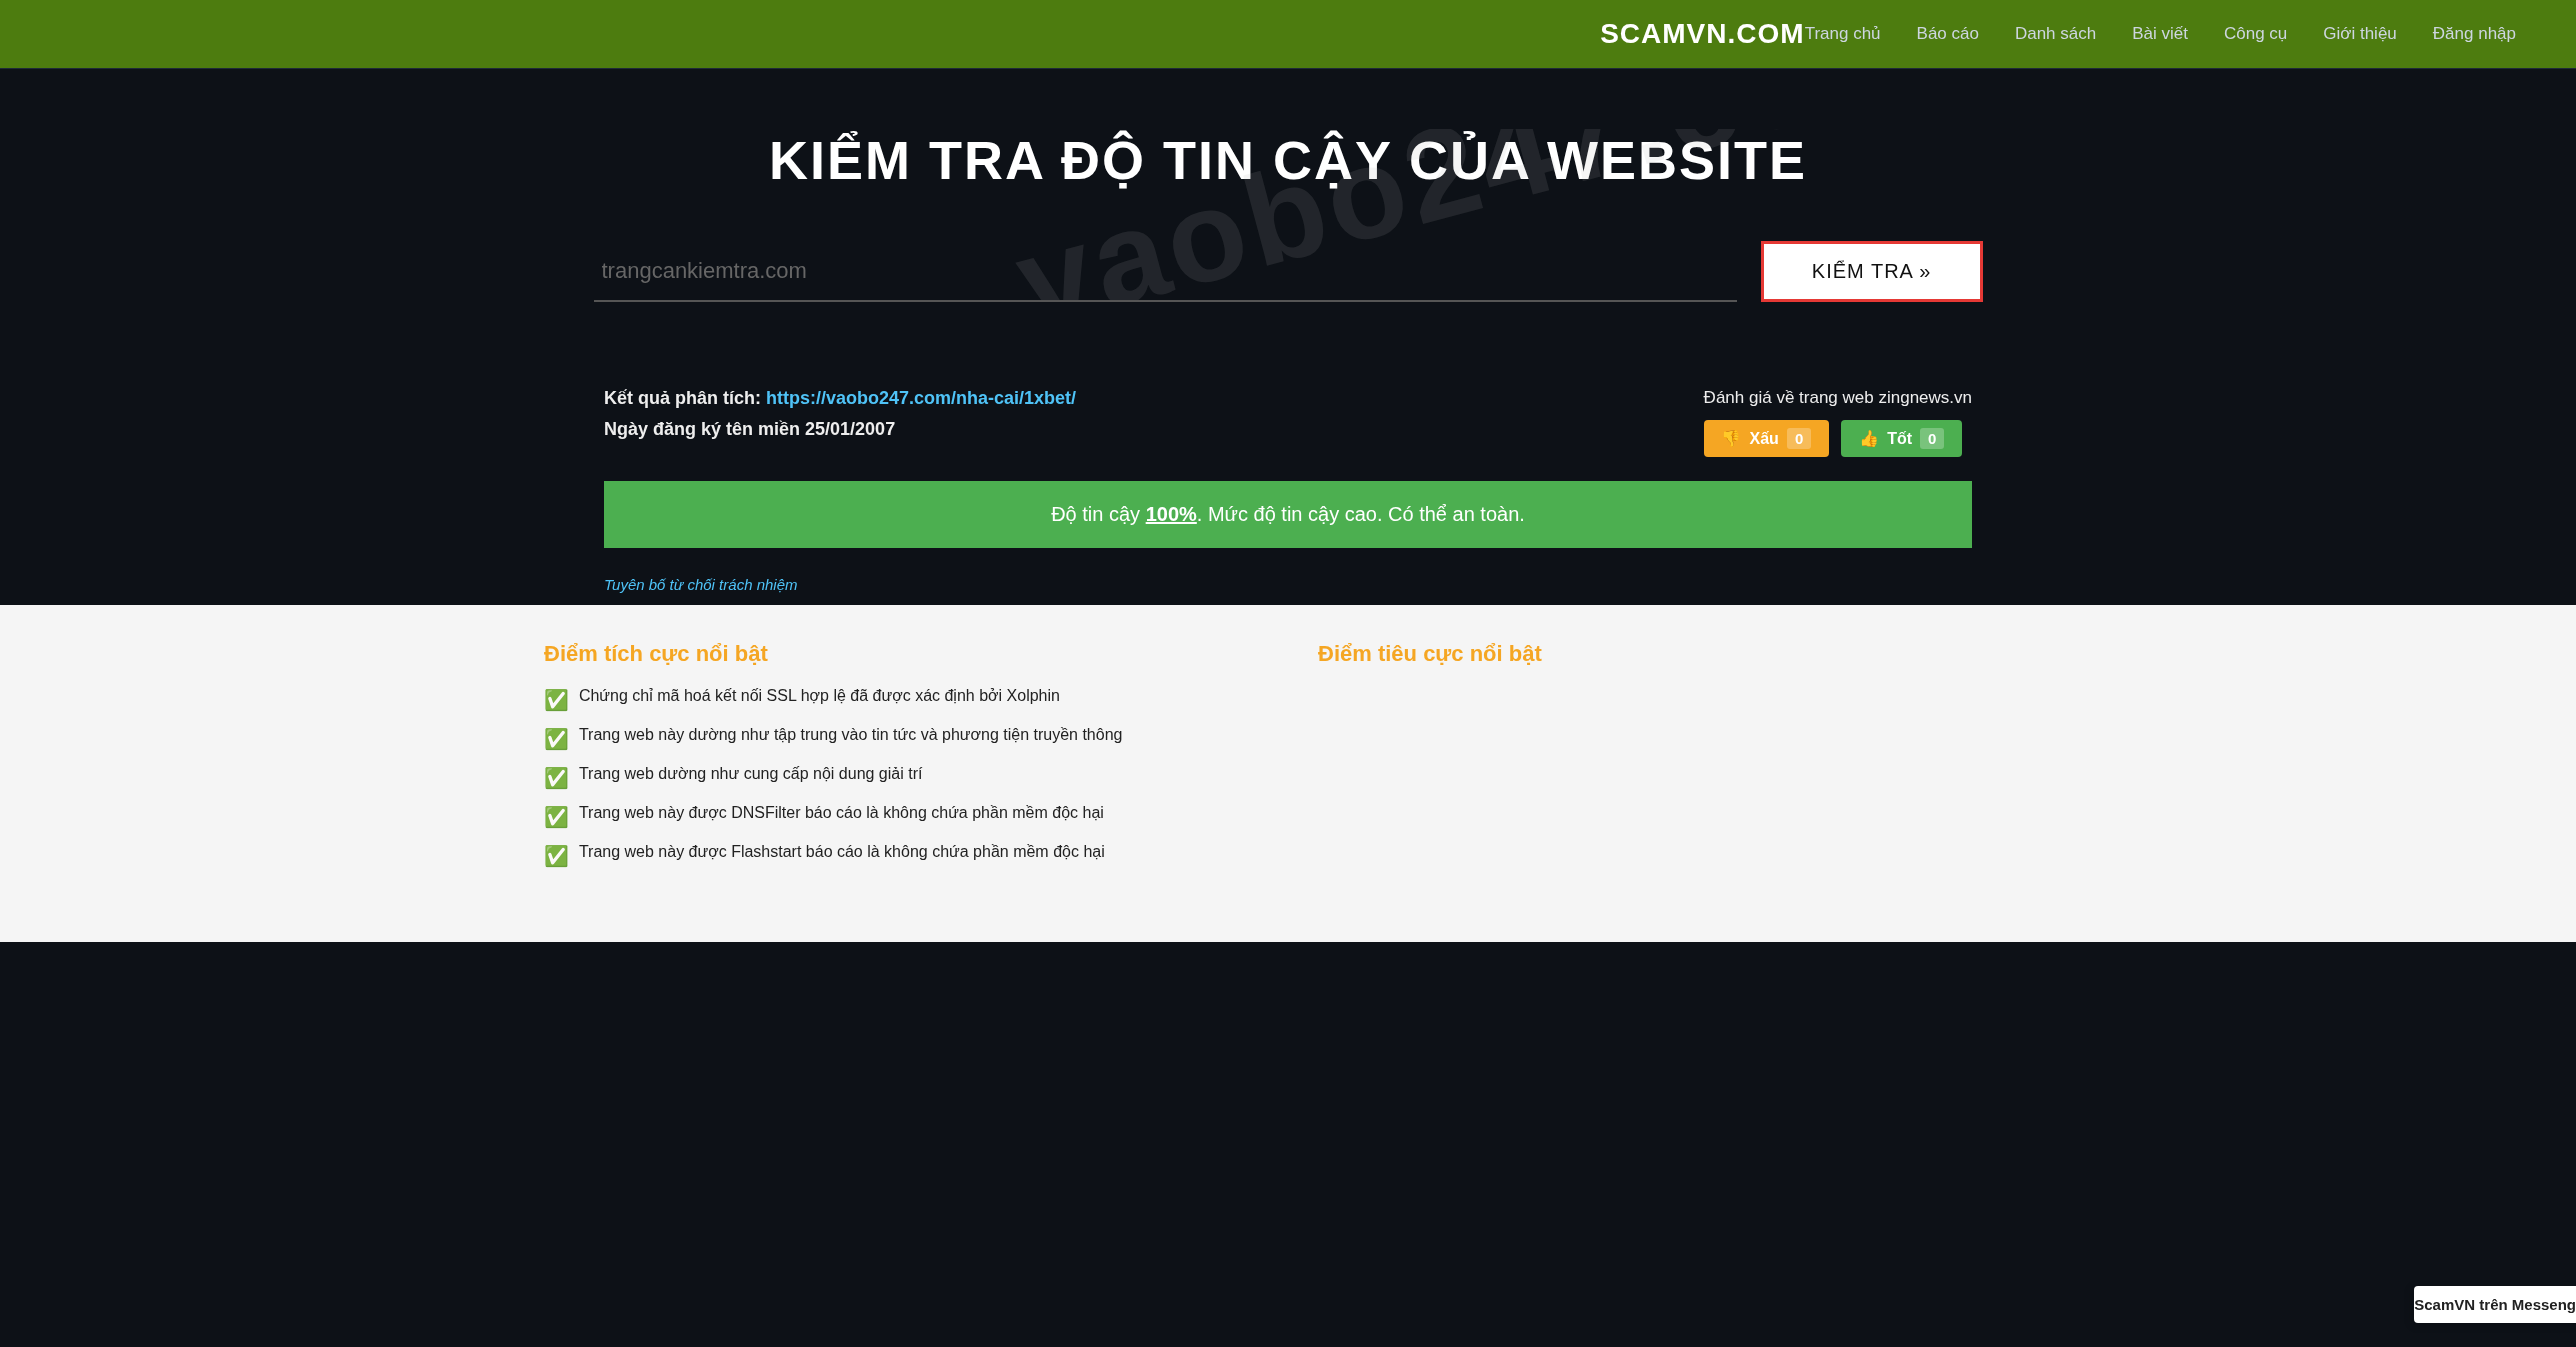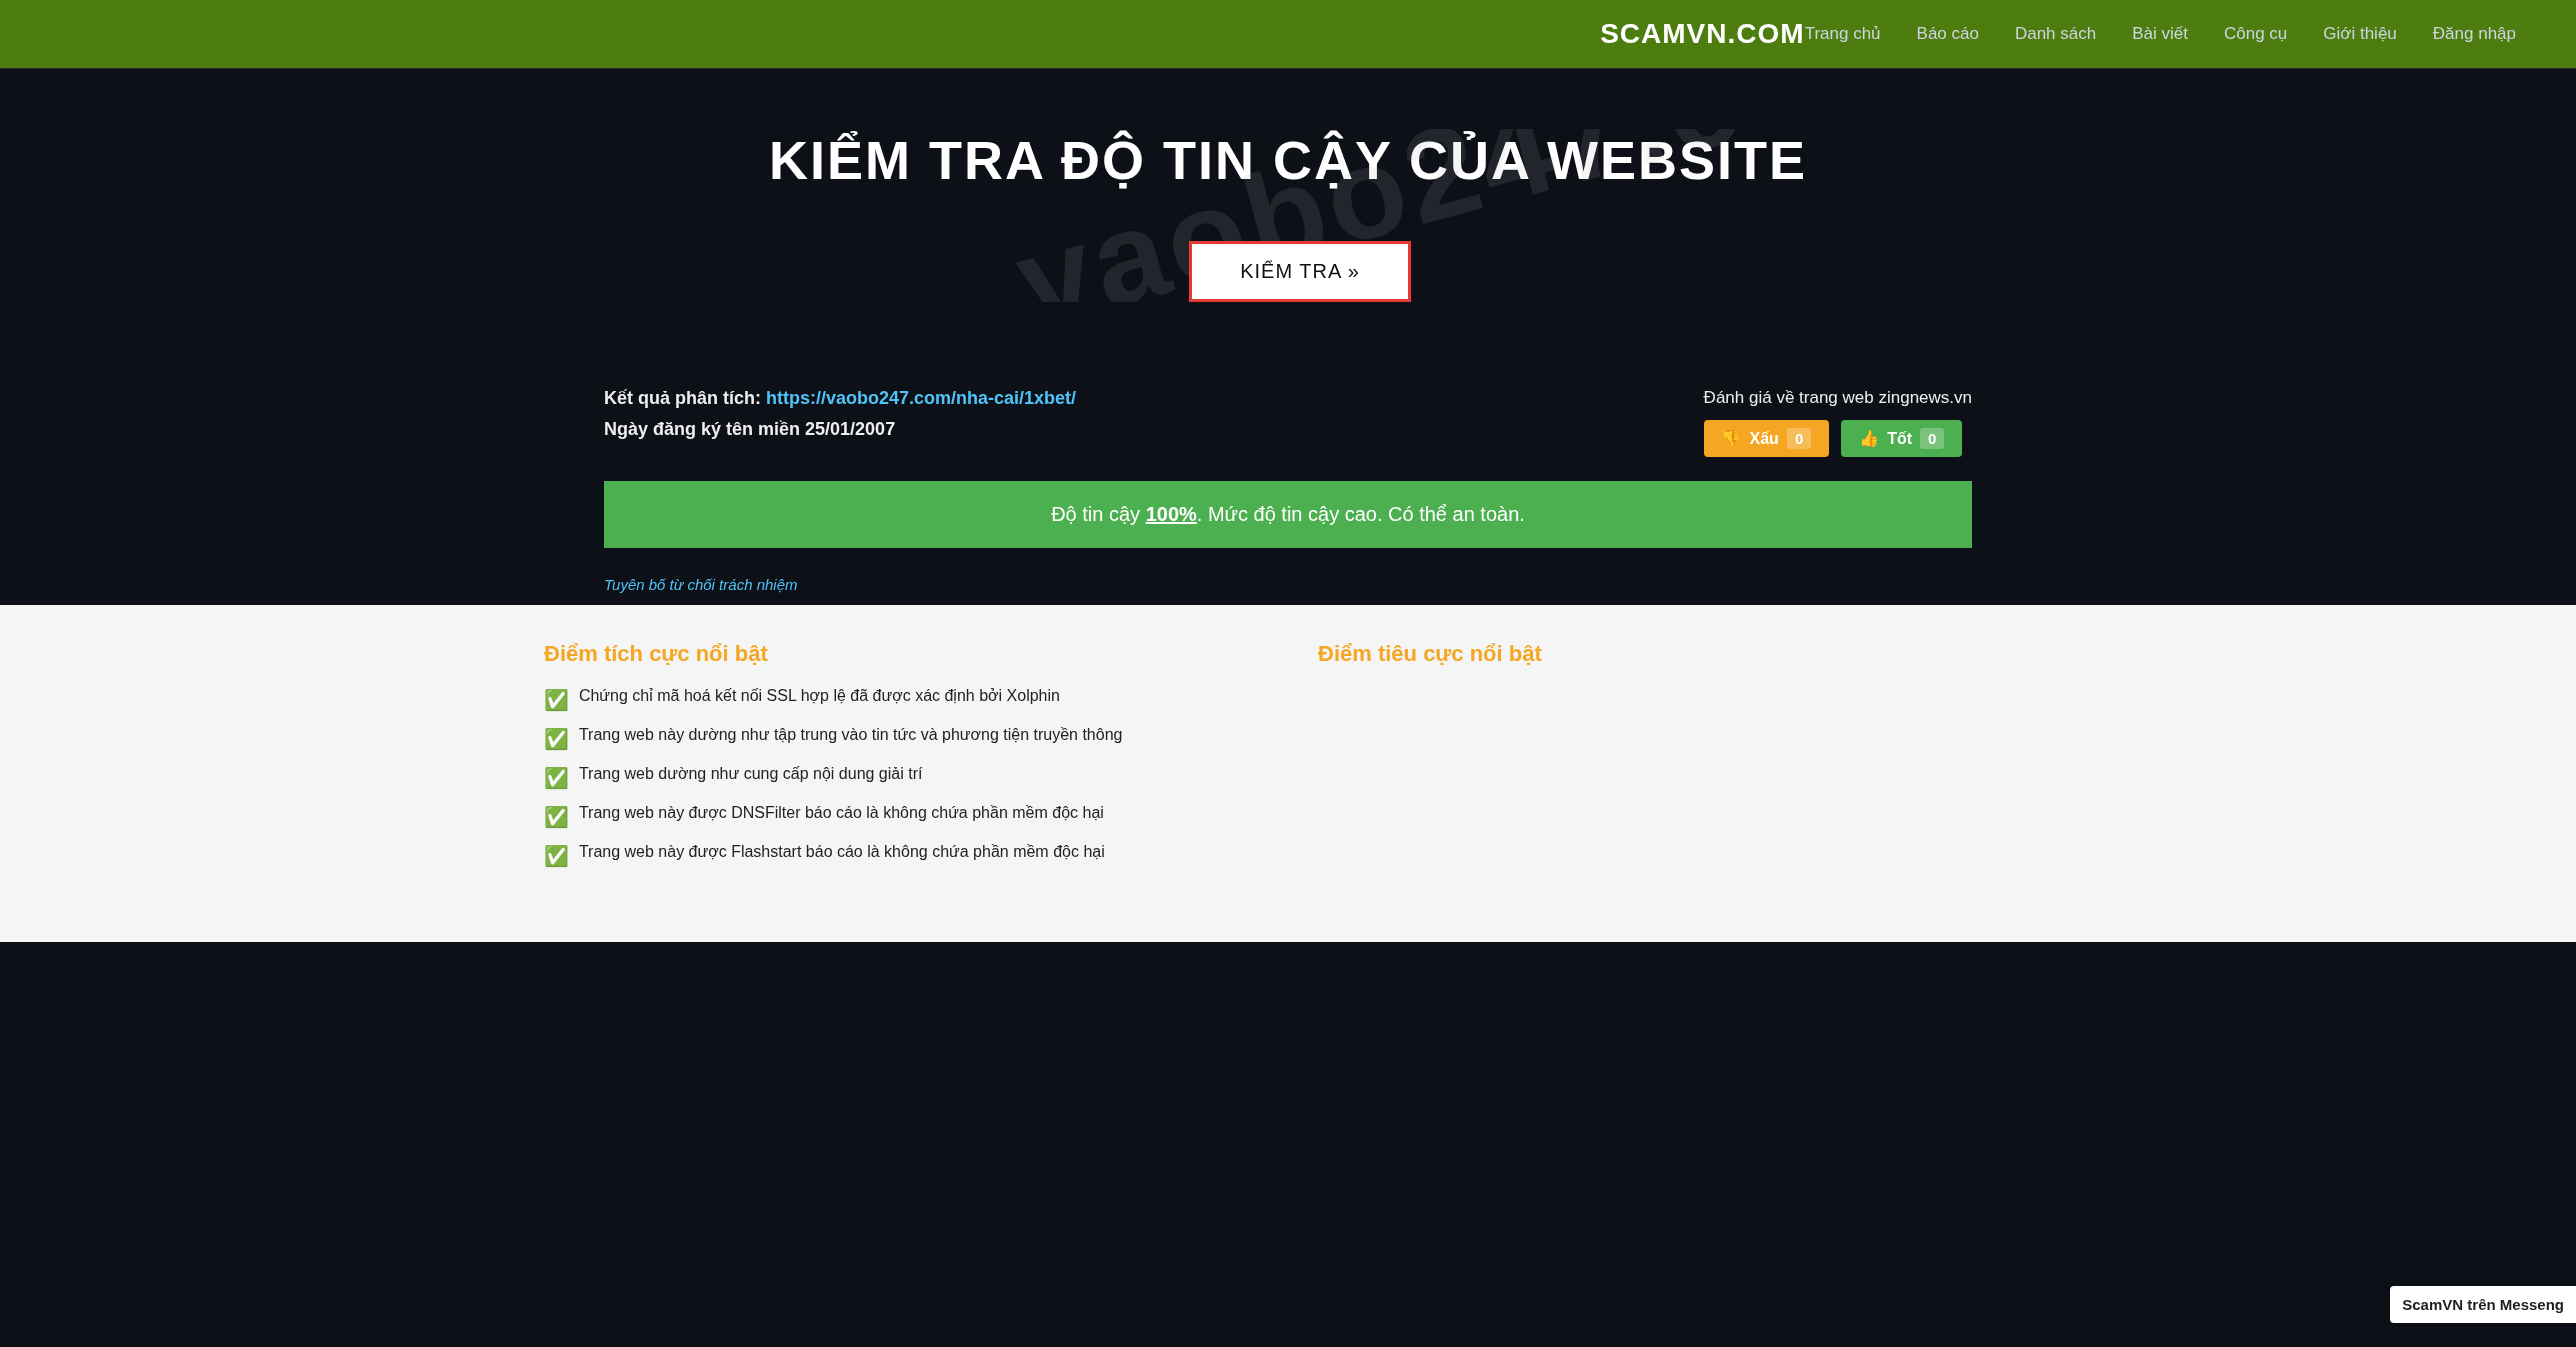--- a/index.html
+++ b/index.html
@@ -232,21 +232,21 @@
 
     
     .messenger-float {
       position: fixed;
       bottom: 24px;
       right: 0;
       background: #fff;
       color: #222;
       font-size: 15px;
       font-weight: 600;
-      padding: 10px 12px;
+      padding: 10px 0;
       border-radius: 4px 0 0 4px;
       box-shadow: -2px 2px 8px rgba(0,0,0,0.2);
       z-index: 100;
     }
 
     
     .hero-inner {
       position: relative;
     }
   </style>
@@ -264,20 +264,23 @@
     <a>Giới thiệu</a>
     <a>Đăng nhập</a>
   </nav>
 </header>
 
 <section class="hero">
   <div class="hero-inner watermark-area">
     <div class="watermark">vaobo247.com</div>
     <h1>KIỂM TRA ĐỘ TIN CẬY CỦA WEBSITE</h1>
     <div class="search-row">
+      <div class="search-input-wrap">
+        <input class="search-input" type="text" placeholder="trangcankiemtra.com" style="">
+      </div>
       <button class="kiemtra-btn">KIỂM TRA »</button>
     </div>
   </div>
 </section>
 
 <div style="background:#0d1117; padding:0 0 0 0;">
   <div class="result-area">
     <div class="result-row">
       <div class="result-left">
         <p>

